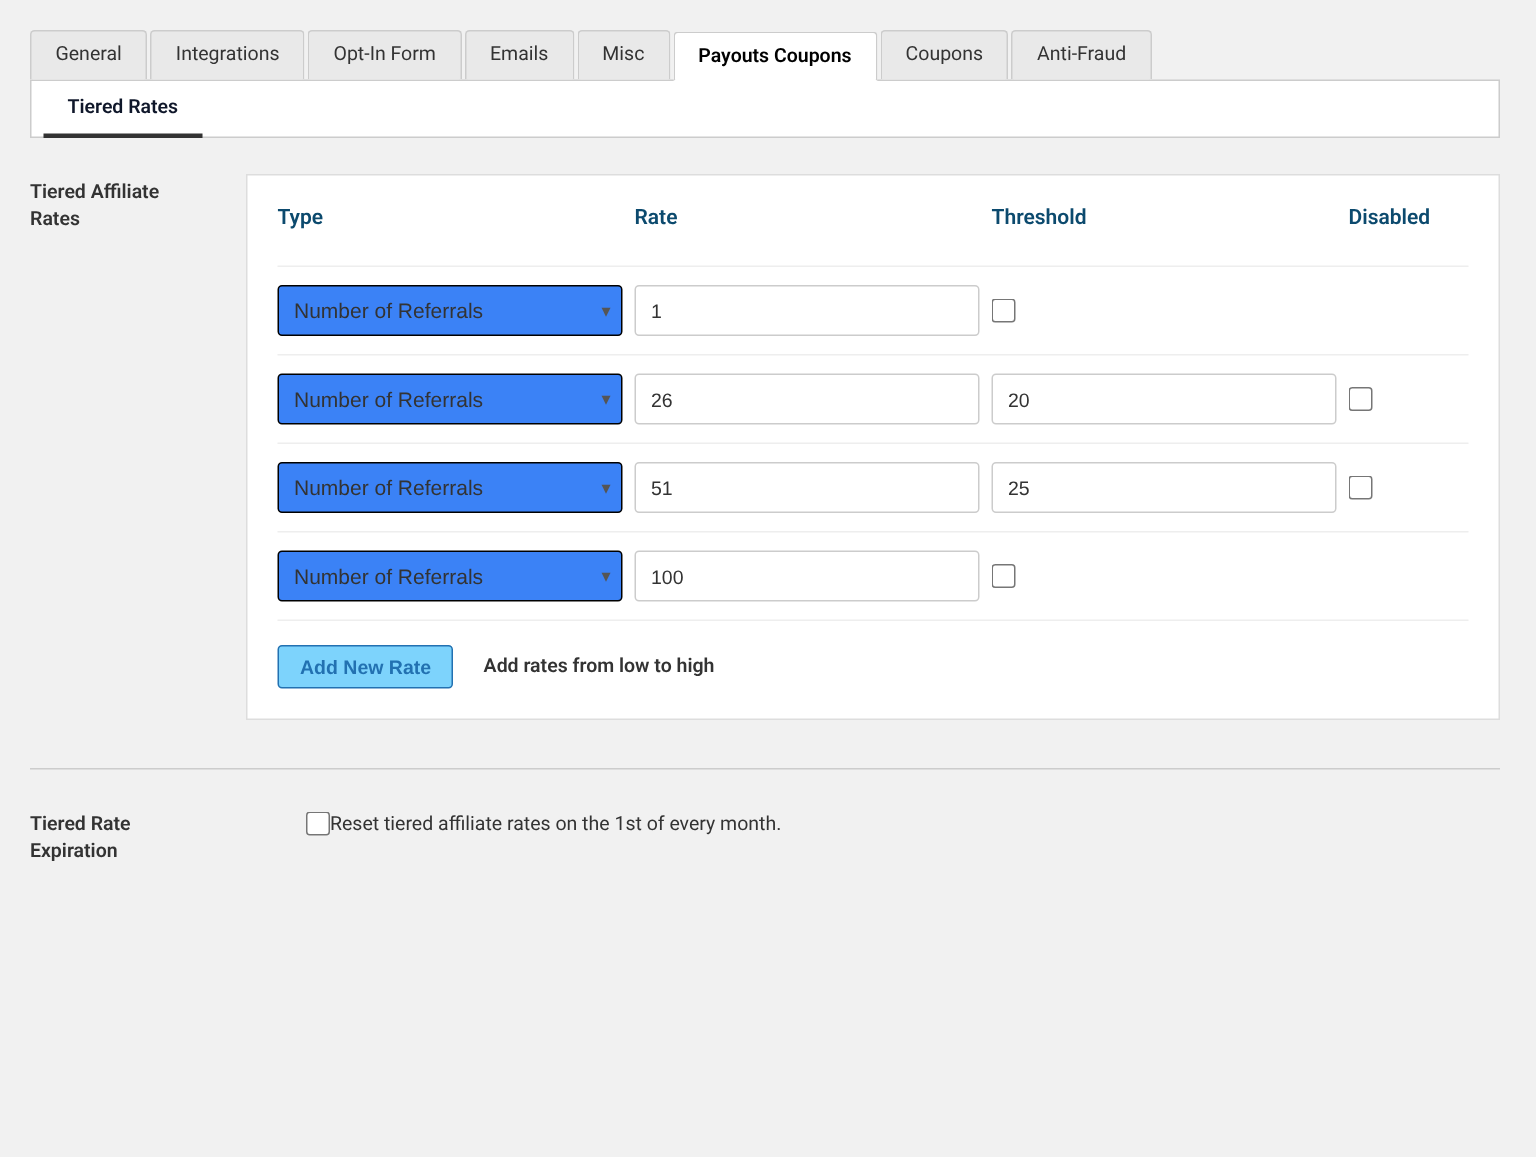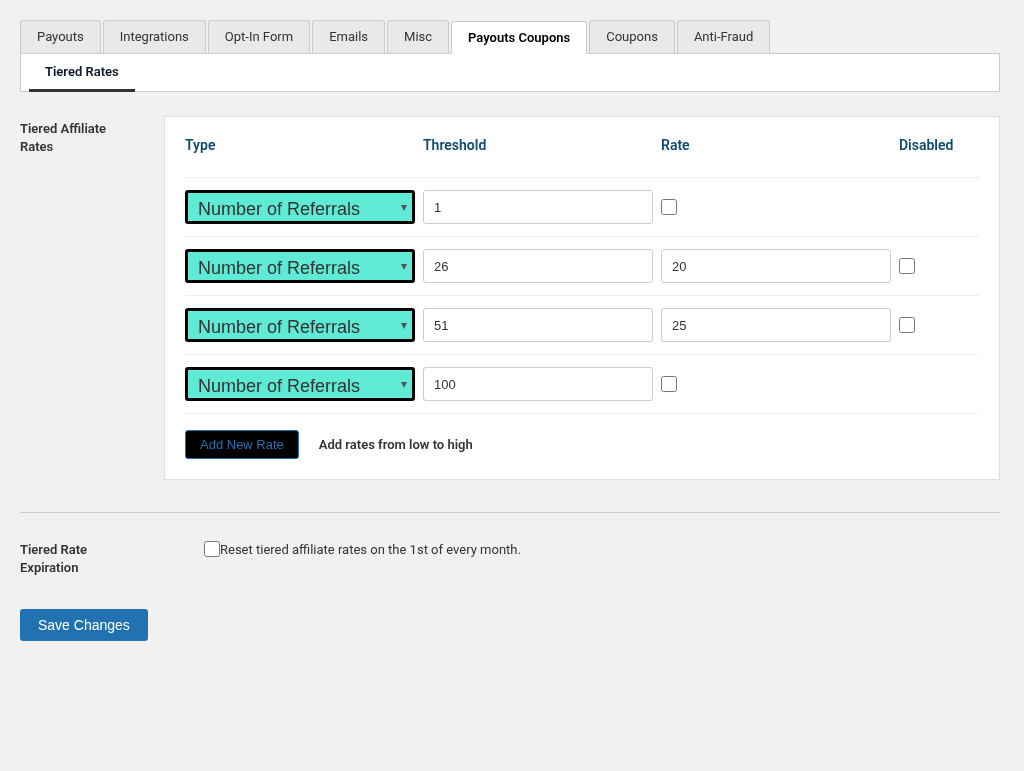--- a/index.html
+++ b/index.html
@@ -124,24 +124,24 @@
 
     .select-wrapper {
       position: relative;
       display: inline-block;
       width: 100%;
     }
 
     .select-wrapper select {
       width: 100%;
       padding: 6px 28px 6px 10px;
-      border: 3px solid #000000;
+      border: 1px solid #000000;
       border-radius: 3px;
-      background: #5eead4;
-      font-size: 18px;
+      background: #3b82f6;
+      font-size: 14px;
       appearance: none;
       cursor: pointer;
       color: #333;
       height: 34px;
     }
 
     .select-wrapper::after {
       content: "▾";
       position: absolute;
       right: 8px;
@@ -178,27 +178,27 @@
     
     .add-rate-row {
       display: flex;
       align-items: center;
       gap: 20px;
       margin-top: 16px;
     }
 
     .add-new-rate-btn {
       padding: 6px 14px;
-      background: #000000;
+      background: #7dd3fc;
       border: 1px solid #2271b1;
       border-radius: 3px;
       color: #2271b1;
       font-size: 13px;
       cursor: pointer;
-      font-weight: 400;
+      font-weight: 700;
     }
 
     .add-rate-hint {
       font-size: 13px;
       font-weight: 600;
       color: #333;
     }
 
     
     .expiration-row {
@@ -237,21 +237,21 @@
       border-top: 1px solid #ccc;
       margin: 0 0 24px 0;
     }
   </style>
 </head>
 <body>
 
 <div class="page-container">
 
   <div class="tabs-row">
-    <div class="tab-item">Payouts</div>
+    <div class="tab-item">General</div>
     <div class="tab-item">Integrations</div>
     <div class="tab-item">Opt-In Form</div>
     <div class="tab-item">Emails</div>
     <div class="tab-item">Misc</div>
     <div class="tab-item active">Payouts Coupons</div>
     <div class="tab-item">Coupons</div>
     <div class="tab-item">Anti-Fraud</div>
   </div>
 
   <div class="sub-tabs-row">
@@ -260,22 +260,22 @@
 
   <div class="content-area">
 
     
     <div class="section">
       <div class="section-label">Tiered Affiliate Rates</div>
       <div class="section-content">
 
         <div class="rate-table-header">
           <div class="col-header">Type</div>
+          <div class="col-header">Rate</div>
           <div class="col-header">Threshold</div>
-          <div class="col-header">Rate</div>
           <div class="col-header">Disabled</div>
         </div>
 
         <hr class="rate-divider">
 
         <div id="rate-rows-container">
             <div class="rate-row">
               <div class="select-wrapper"><select><option value="Number of Referrals">Number of Referrals</option><option value="Referral Amount">Referral Amount</option></select></div>
               <input type="number" class="threshold-input" value="1" style="">
               <input type="checkbox" class="disabled-checkbox" style="">
@@ -319,16 +319,15 @@
       <div class="section-label">Tiered Rate Expiration</div>
       <div class="section-content" style="background:transparent; border:none; padding:4px 0;">
         <div class="expiration-row">
           <input type="checkbox" class="expiration-checkbox" style="">
           <span class="expiration-label">Reset tiered affiliate rates on the 1st of every month.</span>
         </div>
       </div>
     </div>
 
     
-    <button class="save-btn">Save Changes</button>
 
   </div>
 </div>
 
 </body></html>

